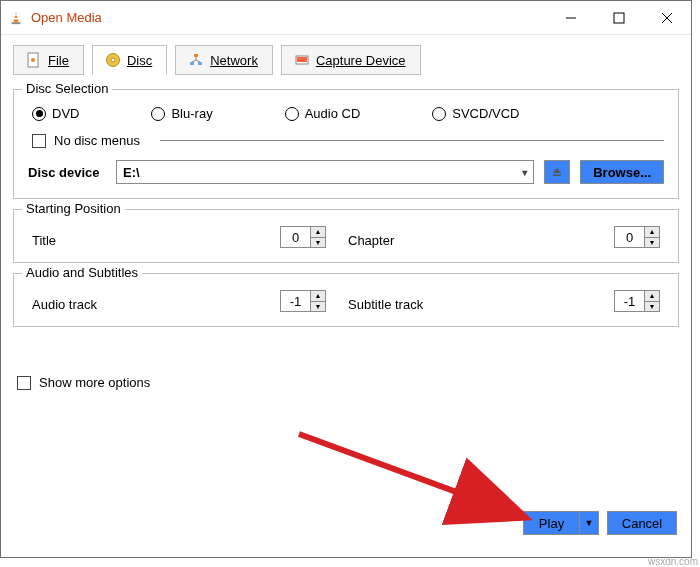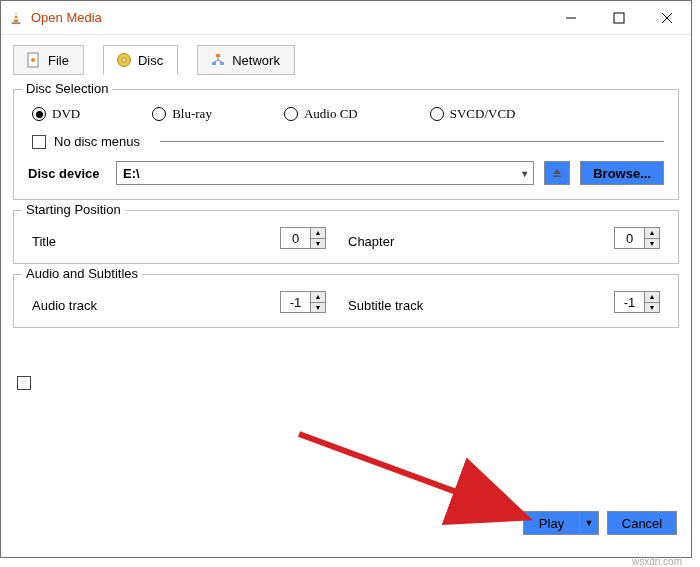--- a/index.html
+++ b/index.html
@@ -49,23 +49,24 @@
       justify-content: center;
       font-size: 13px;
       cursor: pointer;
     }
     .win-btn svg { display: block; }
     .content {
       padding: 10px 12px 8px 12px;
     }
     .tabs {
       display: flex;
-      gap: 17px;
+      gap: 6px;
       position: relative;
       margin-bottom: 14px;
+      text-decoration: underline;
     }
     .tab {
       padding: 6px 14px 6px 12px;
       border: 1px solid #c0c0c0;
       background: #f5f5f5;
       display: flex;
       align-items: center;
       gap: 6px;
       cursor: pointer;
       margin-right: 2px;
@@ -99,21 +100,20 @@
       display: flex;
       gap: 72px;
       padding: 6px 0 12px 4px;
       align-items: center;
     }
     .radio {
       display: flex;
       align-items: center;
       gap: 6px;
       cursor: pointer;
-      font-family: Liberation Serif, serif;
     }
     .radio-circle {
       width: 14px;
       height: 14px;
       border-radius: 50%;
       border: 1px solid #000;
       display: flex;
       align-items: center;
       justify-content: center;
     }
@@ -256,21 +256,21 @@
       min-width: 70px;
     }
     .arrow-annotation {
       position: absolute;
       left: 290px;
       top: 425px;
       pointer-events: none;
     }
     .watermark {
       position: absolute;
-      right: 18px;
+      right: 2px;
       bottom: 0px;
       font-size: 10px;
       color: #aaa;
       font-family: Arial, sans-serif;
     }
   </style>
 </head>
 <body>
 
 <div class="window">
@@ -322,20 +322,27 @@
         <svg class="tab-icon" viewBox="0 0 16 16">
           <rect x="6" y="2" width="4" height="3" fill="#f58220"></rect>
           <rect x="2" y="10" width="4" height="3" fill="#6aa8e8"></rect>
           <rect x="10" y="10" width="4" height="3" fill="#6aa8e8"></rect>
           <line x1="8" y1="5" x2="8" y2="8" stroke="#888"></line>
           <line x1="4" y1="10" x2="8" y2="8" stroke="#888"></line>
           <line x1="12" y1="10" x2="8" y2="8" stroke="#888"></line>
         </svg>
         <span>Network</span>
       </div>
+      <div class="tab">
+        <svg class="tab-icon" viewBox="0 0 16 16">
+          <rect x="2" y="4" width="12" height="8" fill="#fff" stroke="#888"></rect>
+          <rect x="3" y="5" width="10" height="5" fill="#ff6040"></rect>
+        </svg>
+        <span>Capture Device</span>
+      </div>
     </div>
 
     <div class="group">
       <span class="group-title">Disc Selection</span>
       <div class="radio-row">
         <div class="radio">
           <div class="radio-circle checked"></div>
           <span>DVD</span>
         </div>
         <div class="radio">
@@ -421,20 +428,21 @@
               <div class="spin-up">▲</div>
               <div class="spin-down">▼</div>
             </div>
           </div>
         </div>
       </div>
     </div>
 
     <div class="show-more">
       <div class="checkbox"></div>
+      <span>Show more options</span>
     </div>
 
   </div>
 
   <div class="footer">
     <div class="play-split">
       <div class="btn play-btn">
         <span>Play</span>
       </div>
       <div class="btn play-drop">

